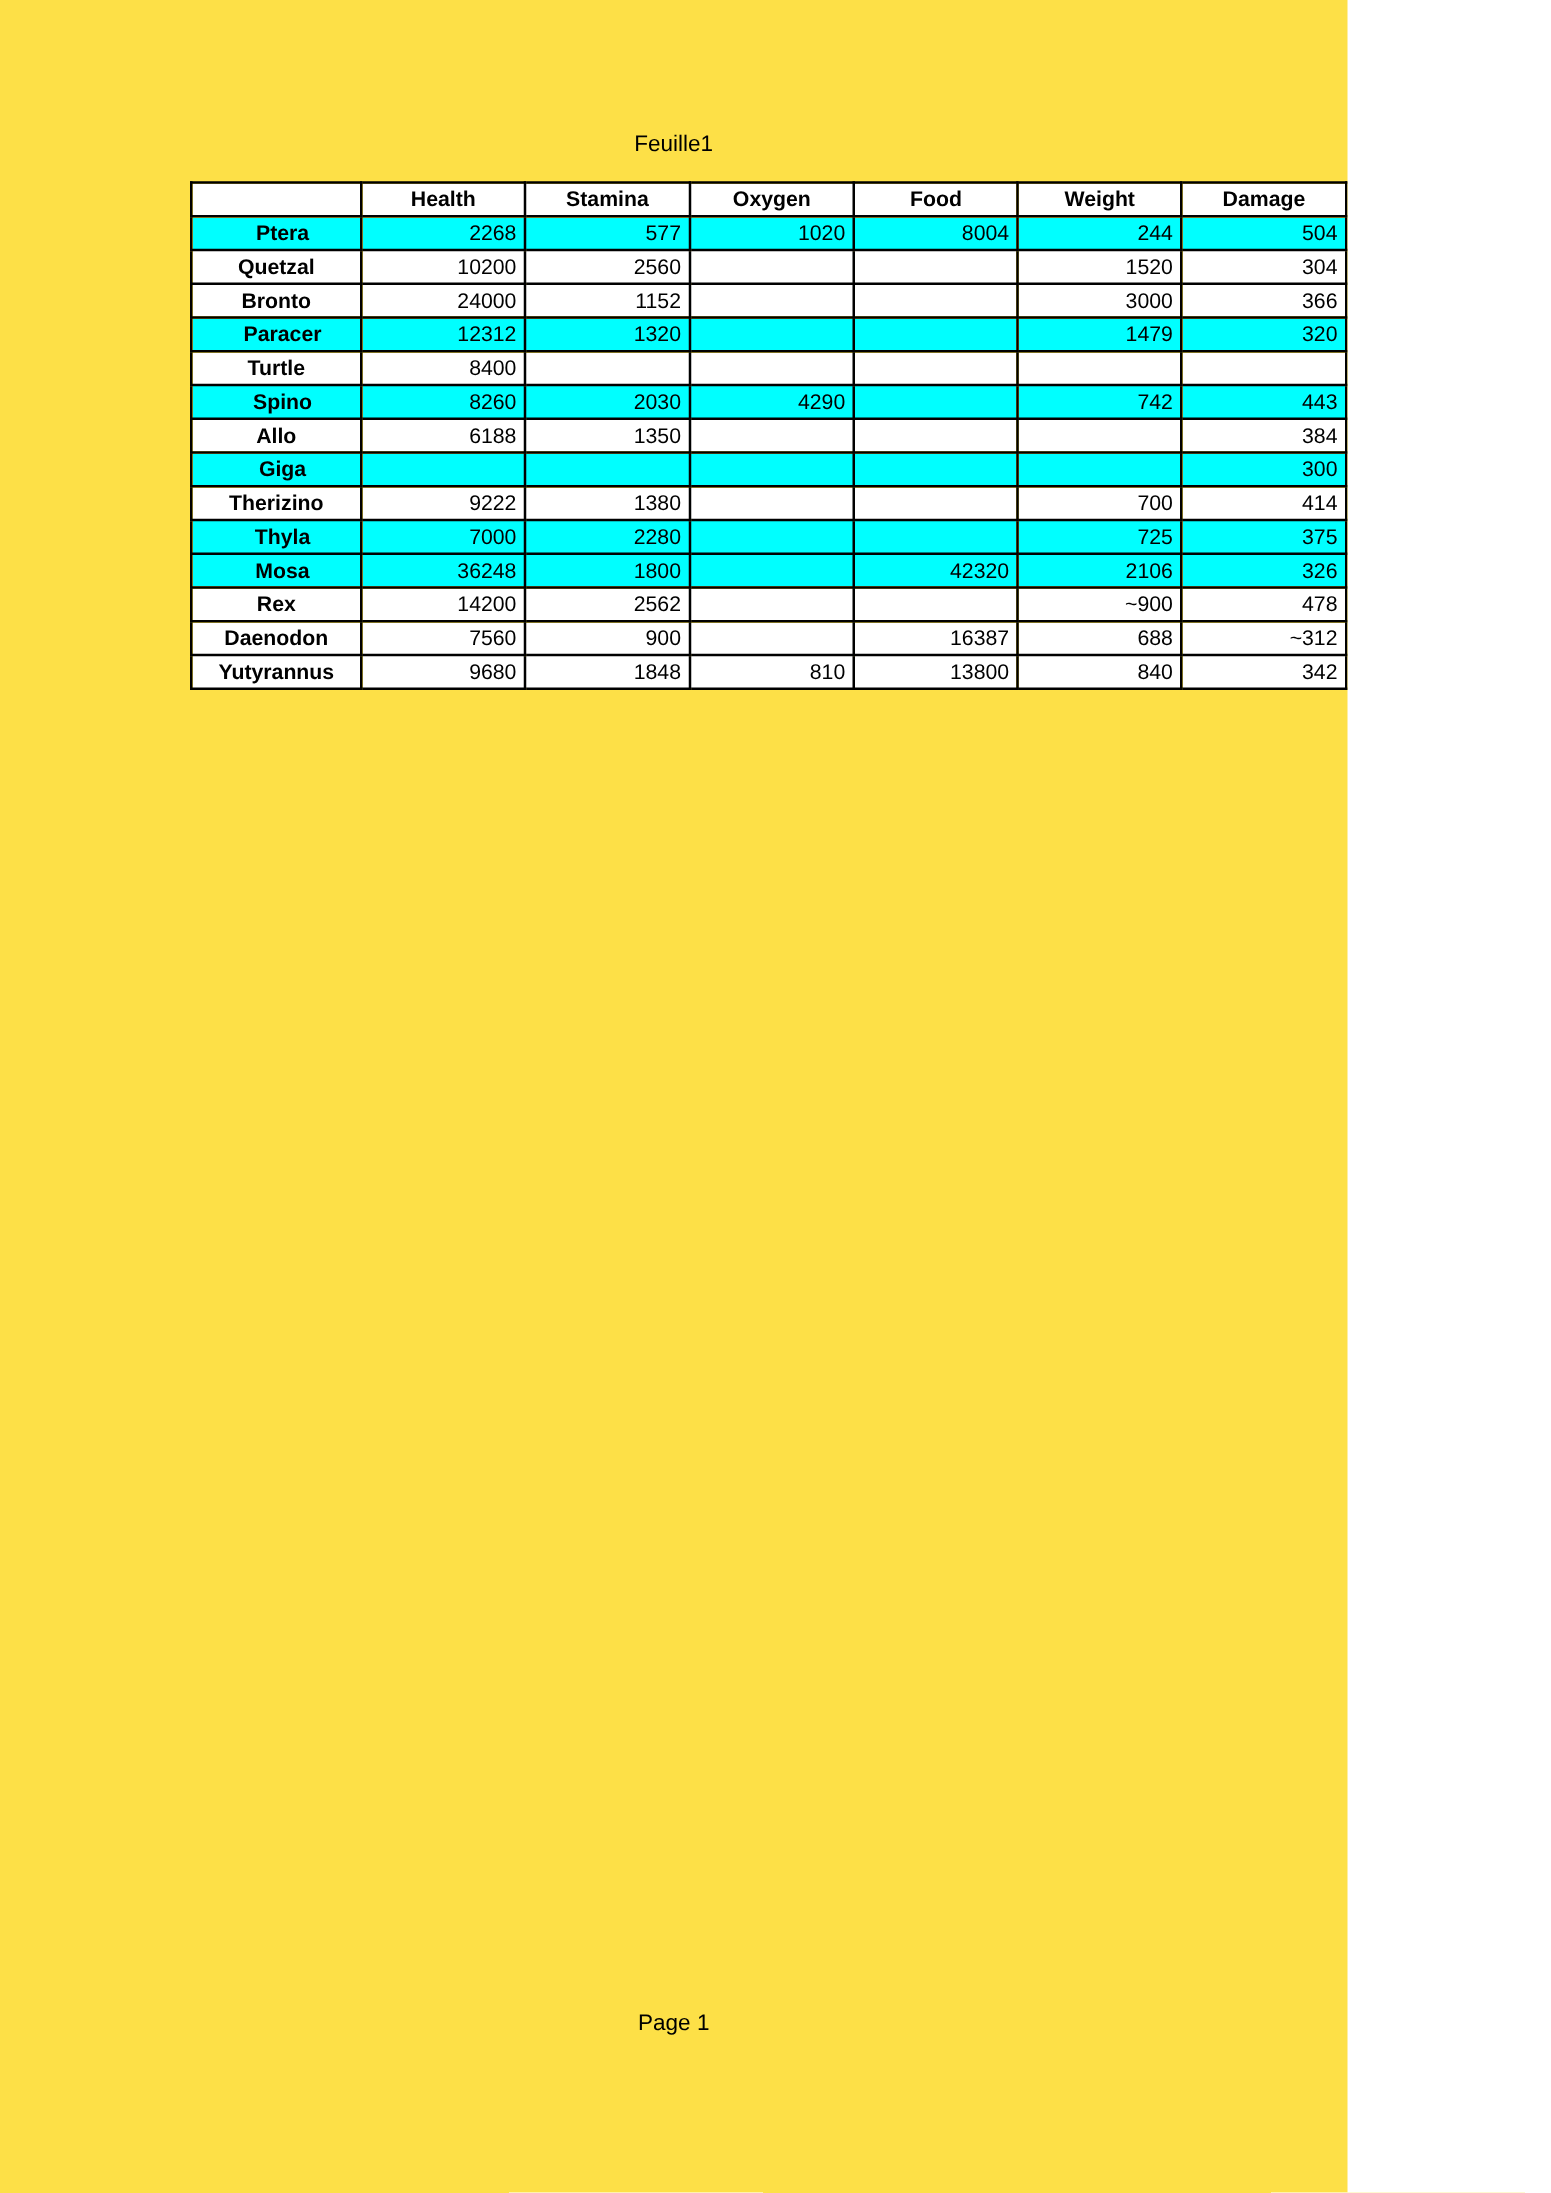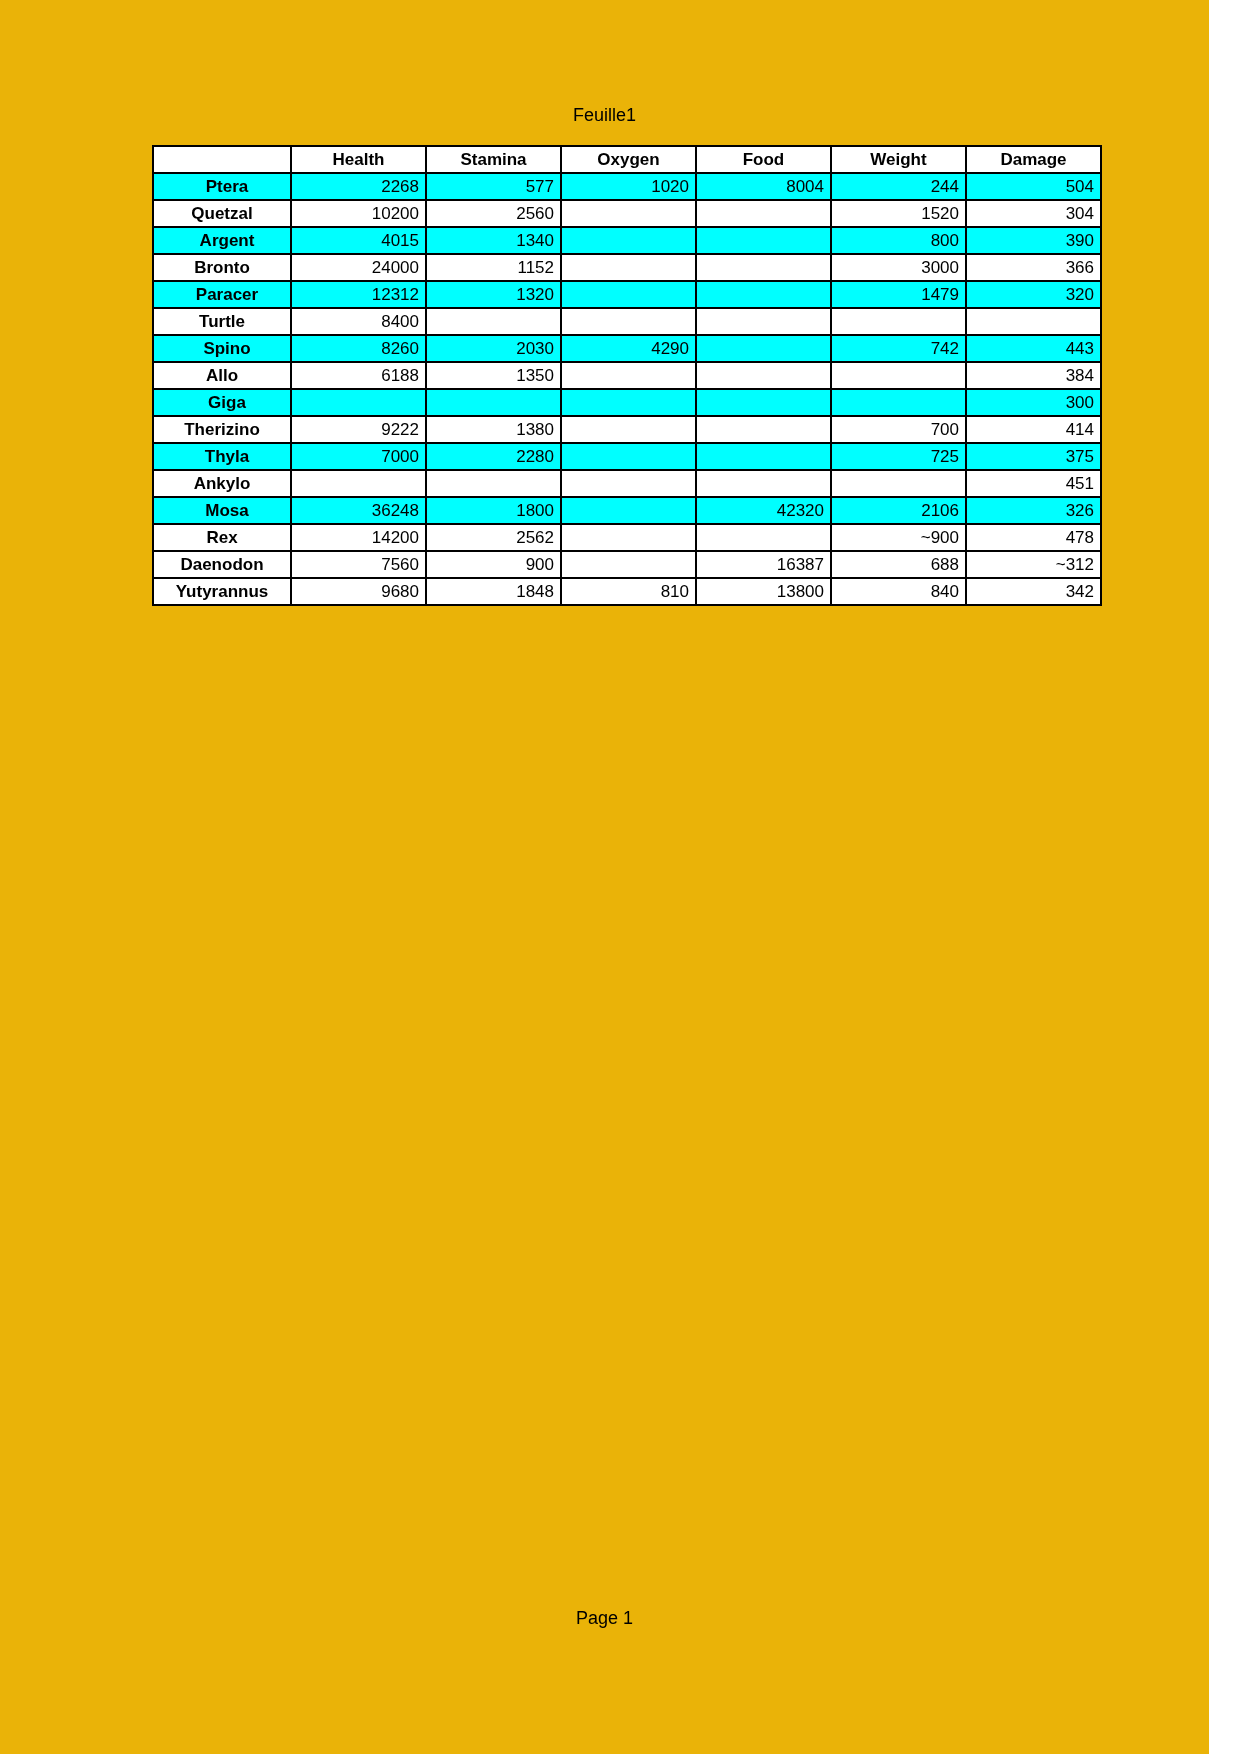--- a/index.html
+++ b/index.html
@@ -4,23 +4,23 @@
 <style>
   html, body {
     margin: 0;
     padding: 0;
     background: #ffffff;
     font-family: "Liberation Sans", sans-serif;
     color: #000000;
   }
   .page {
     position: relative;
-    width: 1209px;
+    width: 1078px;
     height: 1754px;
-    background: #eab308;
+    background: #fde047;
     overflow: hidden;
   }
   .sheet-title {
     position: absolute;
     top: 105px;
     left: 0;
     width: 100%;
     text-align: center;
     font-size: 18px;
     font-weight: normal;
@@ -111,29 +111,20 @@
         </tr>
         <tr>
           <td class="label">Quetzal</td>
           <td class="val">10200</td>
           <td class="val">2560</td>
           <td class="val"></td>
           <td class="val"></td>
           <td class="val">1520</td>
           <td class="val">304</td>
         </tr>
-        <tr class="hl">
-          <td class="label">Argent</td>
-          <td class="val">4015</td>
-          <td class="val">1340</td>
-          <td class="val"></td>
-          <td class="val"></td>
-          <td class="val">800</td>
-          <td class="val">390</td>
-        </tr>
         <tr>
           <td class="label">Bronto</td>
           <td class="val">24000</td>
           <td class="val">1152</td>
           <td class="val"></td>
           <td class="val"></td>
           <td class="val">3000</td>
           <td class="val">366</td>
         </tr>
         <tr class="hl">
@@ -191,29 +182,20 @@
           <td class="val">414</td>
         </tr>
         <tr class="hl">
           <td class="label">Thyla</td>
           <td class="val">7000</td>
           <td class="val">2280</td>
           <td class="val"></td>
           <td class="val"></td>
           <td class="val">725</td>
           <td class="val">375</td>
-        </tr>
-        <tr>
-          <td class="label">Ankylo</td>
-          <td class="val"></td>
-          <td class="val"></td>
-          <td class="val"></td>
-          <td class="val"></td>
-          <td class="val"></td>
-          <td class="val">451</td>
         </tr>
         <tr class="hl">
           <td class="label">Mosa</td>
           <td class="val">36248</td>
           <td class="val">1800</td>
           <td class="val"></td>
           <td class="val">42320</td>
           <td class="val">2106</td>
           <td class="val">326</td>
         </tr>

